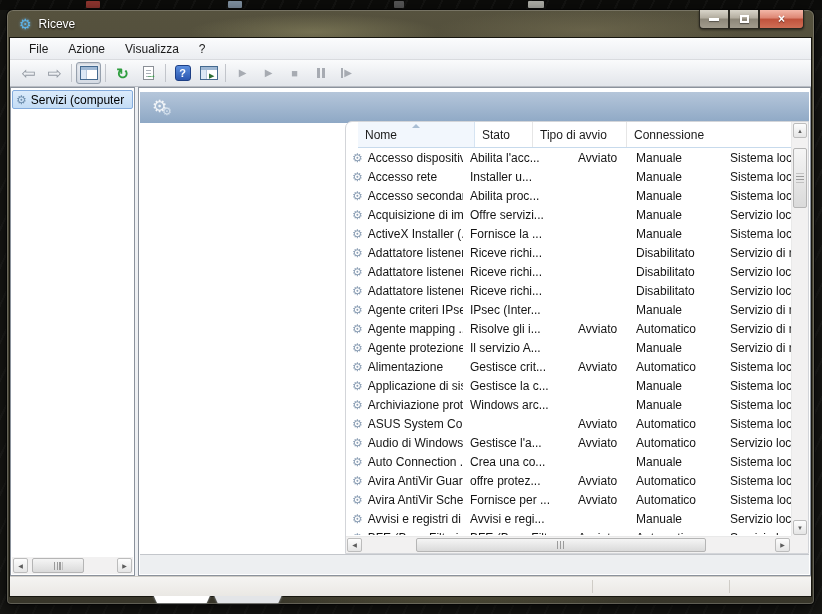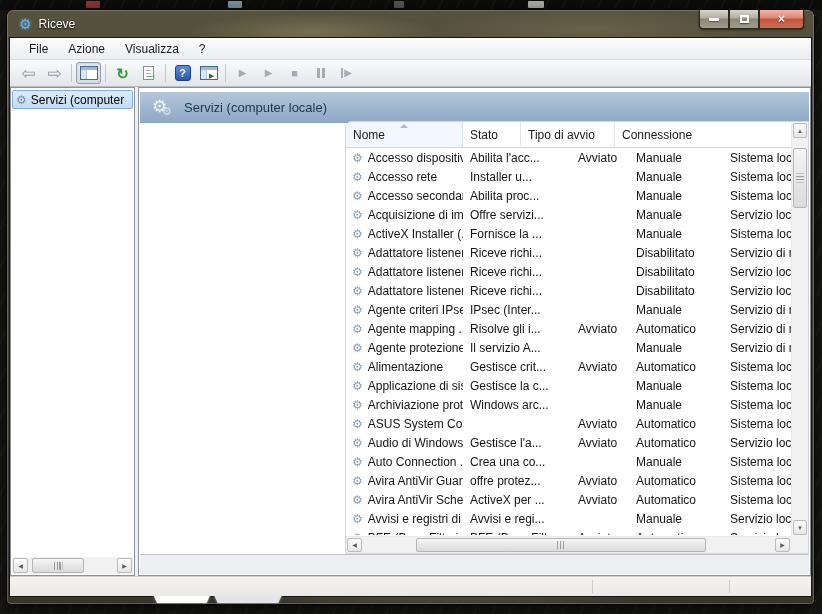--- a/index.html
+++ b/index.html
@@ -247,26 +247,25 @@
           <div class="sb-thumb h" style="left:20px;top:1px;bottom:1px;width:52px;"></div>
         </div>
       </div>
 
       <div class="main-panel">
         <div class="band">
           <span class="band-gears">
             <span class="g1">⚙</span>
               <span class="g2">⚙</span>
           </span>
-          <span class="band-title">Servizi (computer locale)</span>
         </div>
 
 
         <div class="list-panel">
-          <div class="lheader" style="padding-right:15px;">
+          <div class="lheader" style="padding-right:15px;margin-left:12px;">
             <div class="hcell c0 sorted">
               <span class="sort-arrow"></span>
               <span>Nome</span>
             </div>
             <div class="hcell c2"><span>Stato</span></div>
             <div class="hcell c3"><span>Tipo di avvio</span></div>
             <div class="hcell c4"><span>Connessione</span></div>
           </div>
 
           <div class="lbody">
@@ -448,21 +447,21 @@
                 <div class="cell c1">offre protez...</div>
                 <div class="cell c2">Avviato</div>
                 <div class="cell c3">Automatico</div>
                 <div class="cell c4">Sistema locale</div>
               </div>
               <div class="lrow">
                 <div class="cell c0">
                   <span class="gear">⚙</span>
                   <span>Avira AntiVir Sche...</span>
                 </div>
-                <div class="cell c1">ActiveX per ...</div>
+                <div class="cell c1">Fornisce per ...</div>
                 <div class="cell c2">Avviato</div>
                 <div class="cell c3">Automatico</div>
                 <div class="cell c4">Sistema locale</div>
               </div>
               <div class="lrow">
                 <div class="cell c0">
                   <span class="gear">⚙</span>
                   <span>Avvisi e registri di ...</span>
                 </div>
                 <div class="cell c1">Avvisi e regi...</div>

